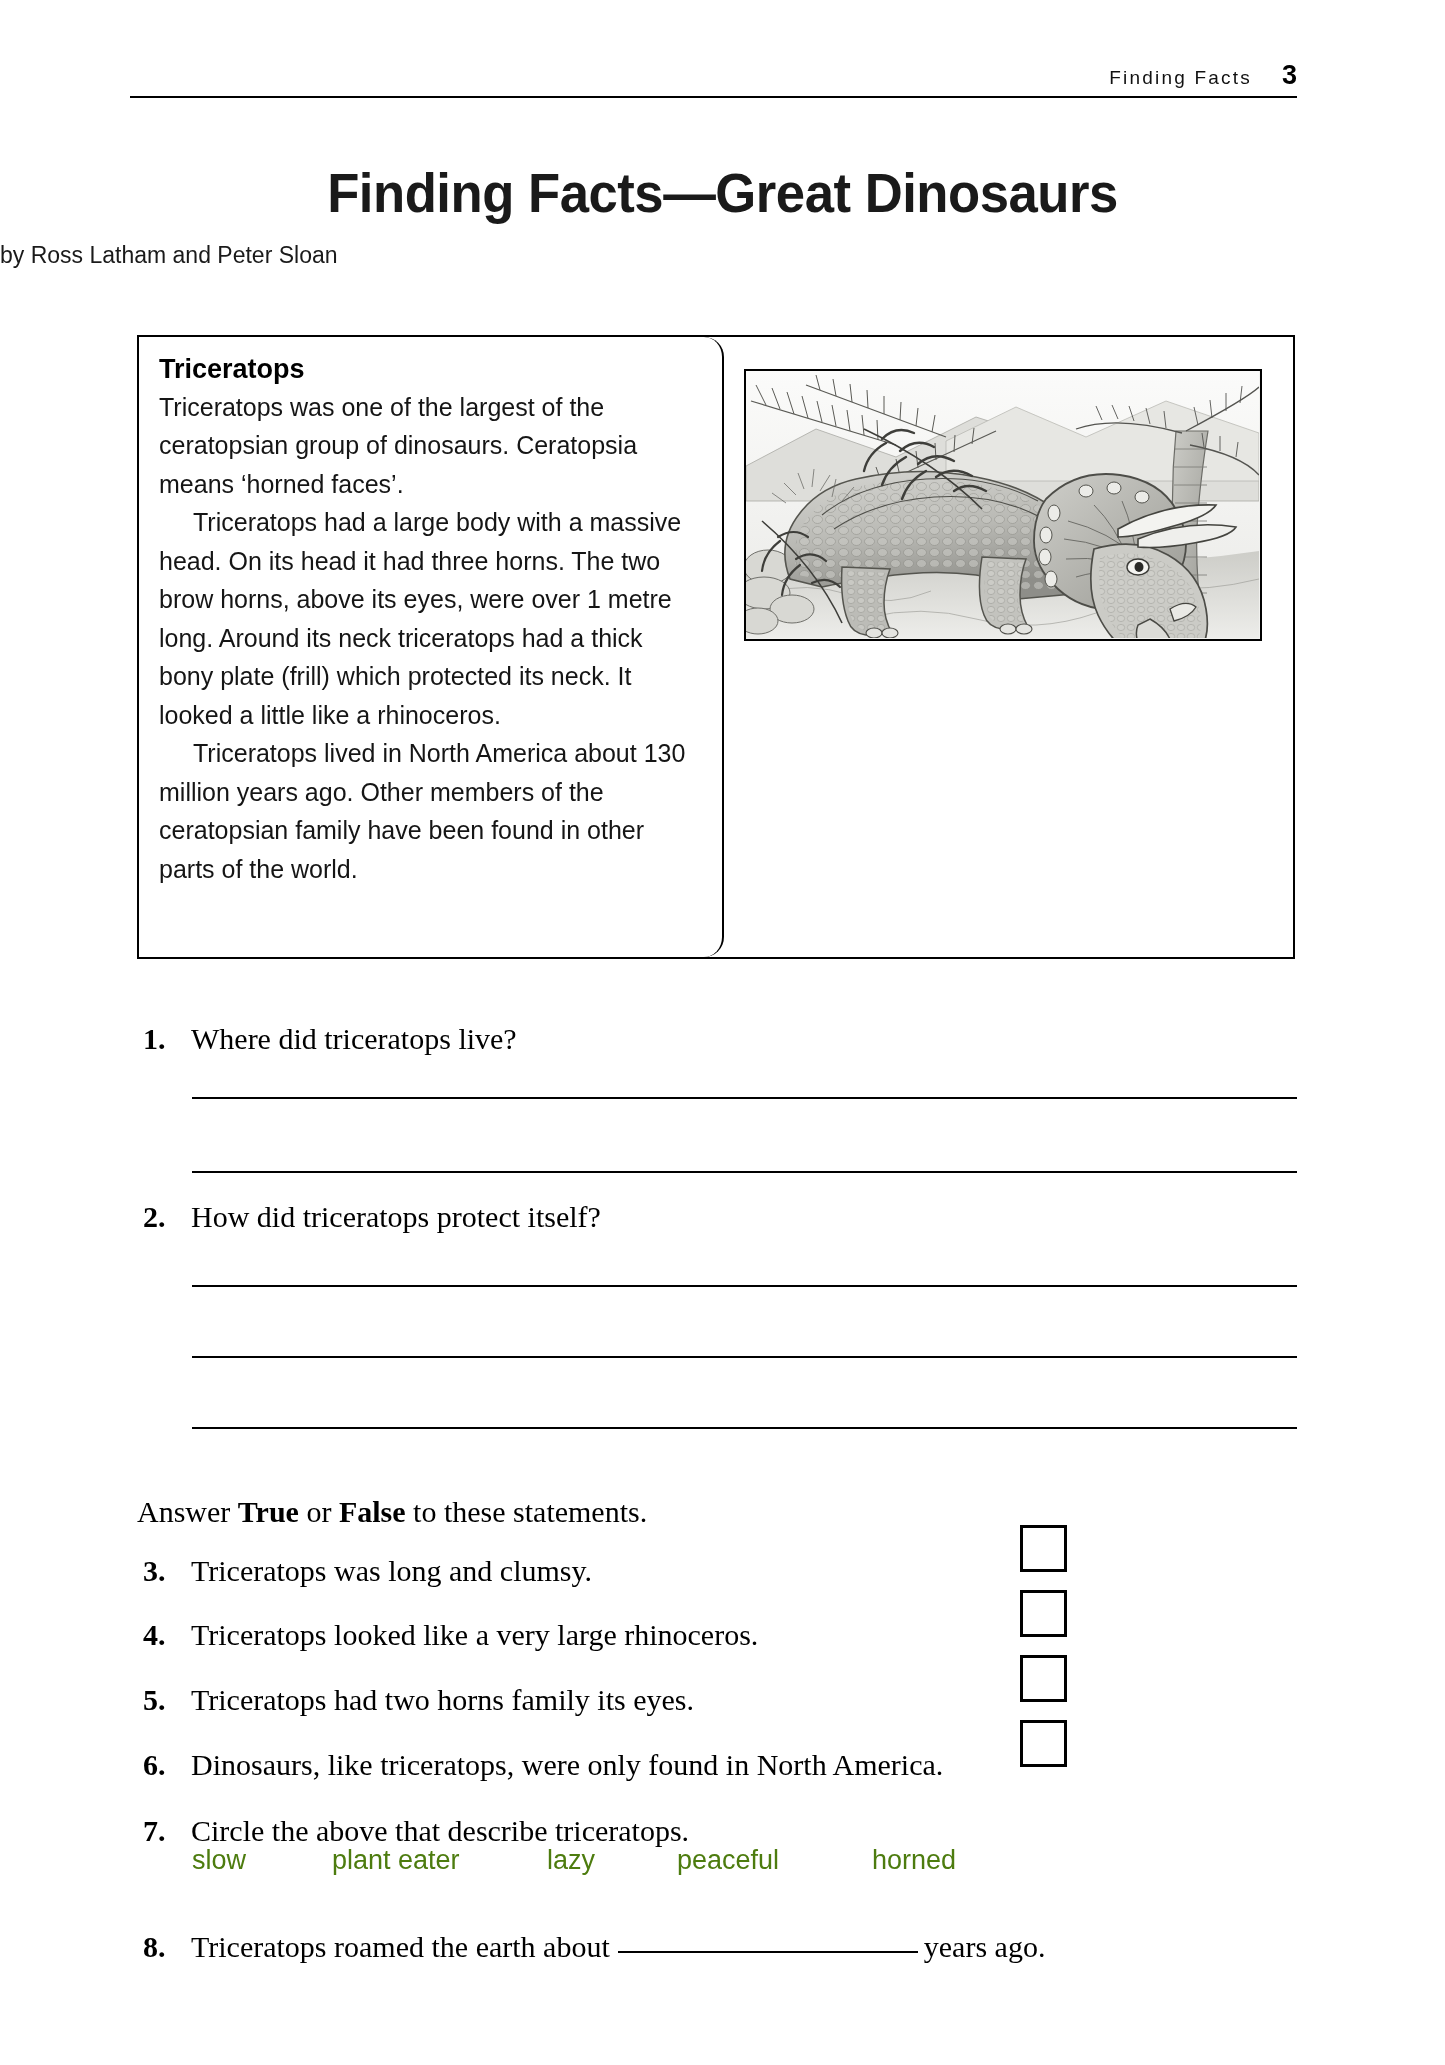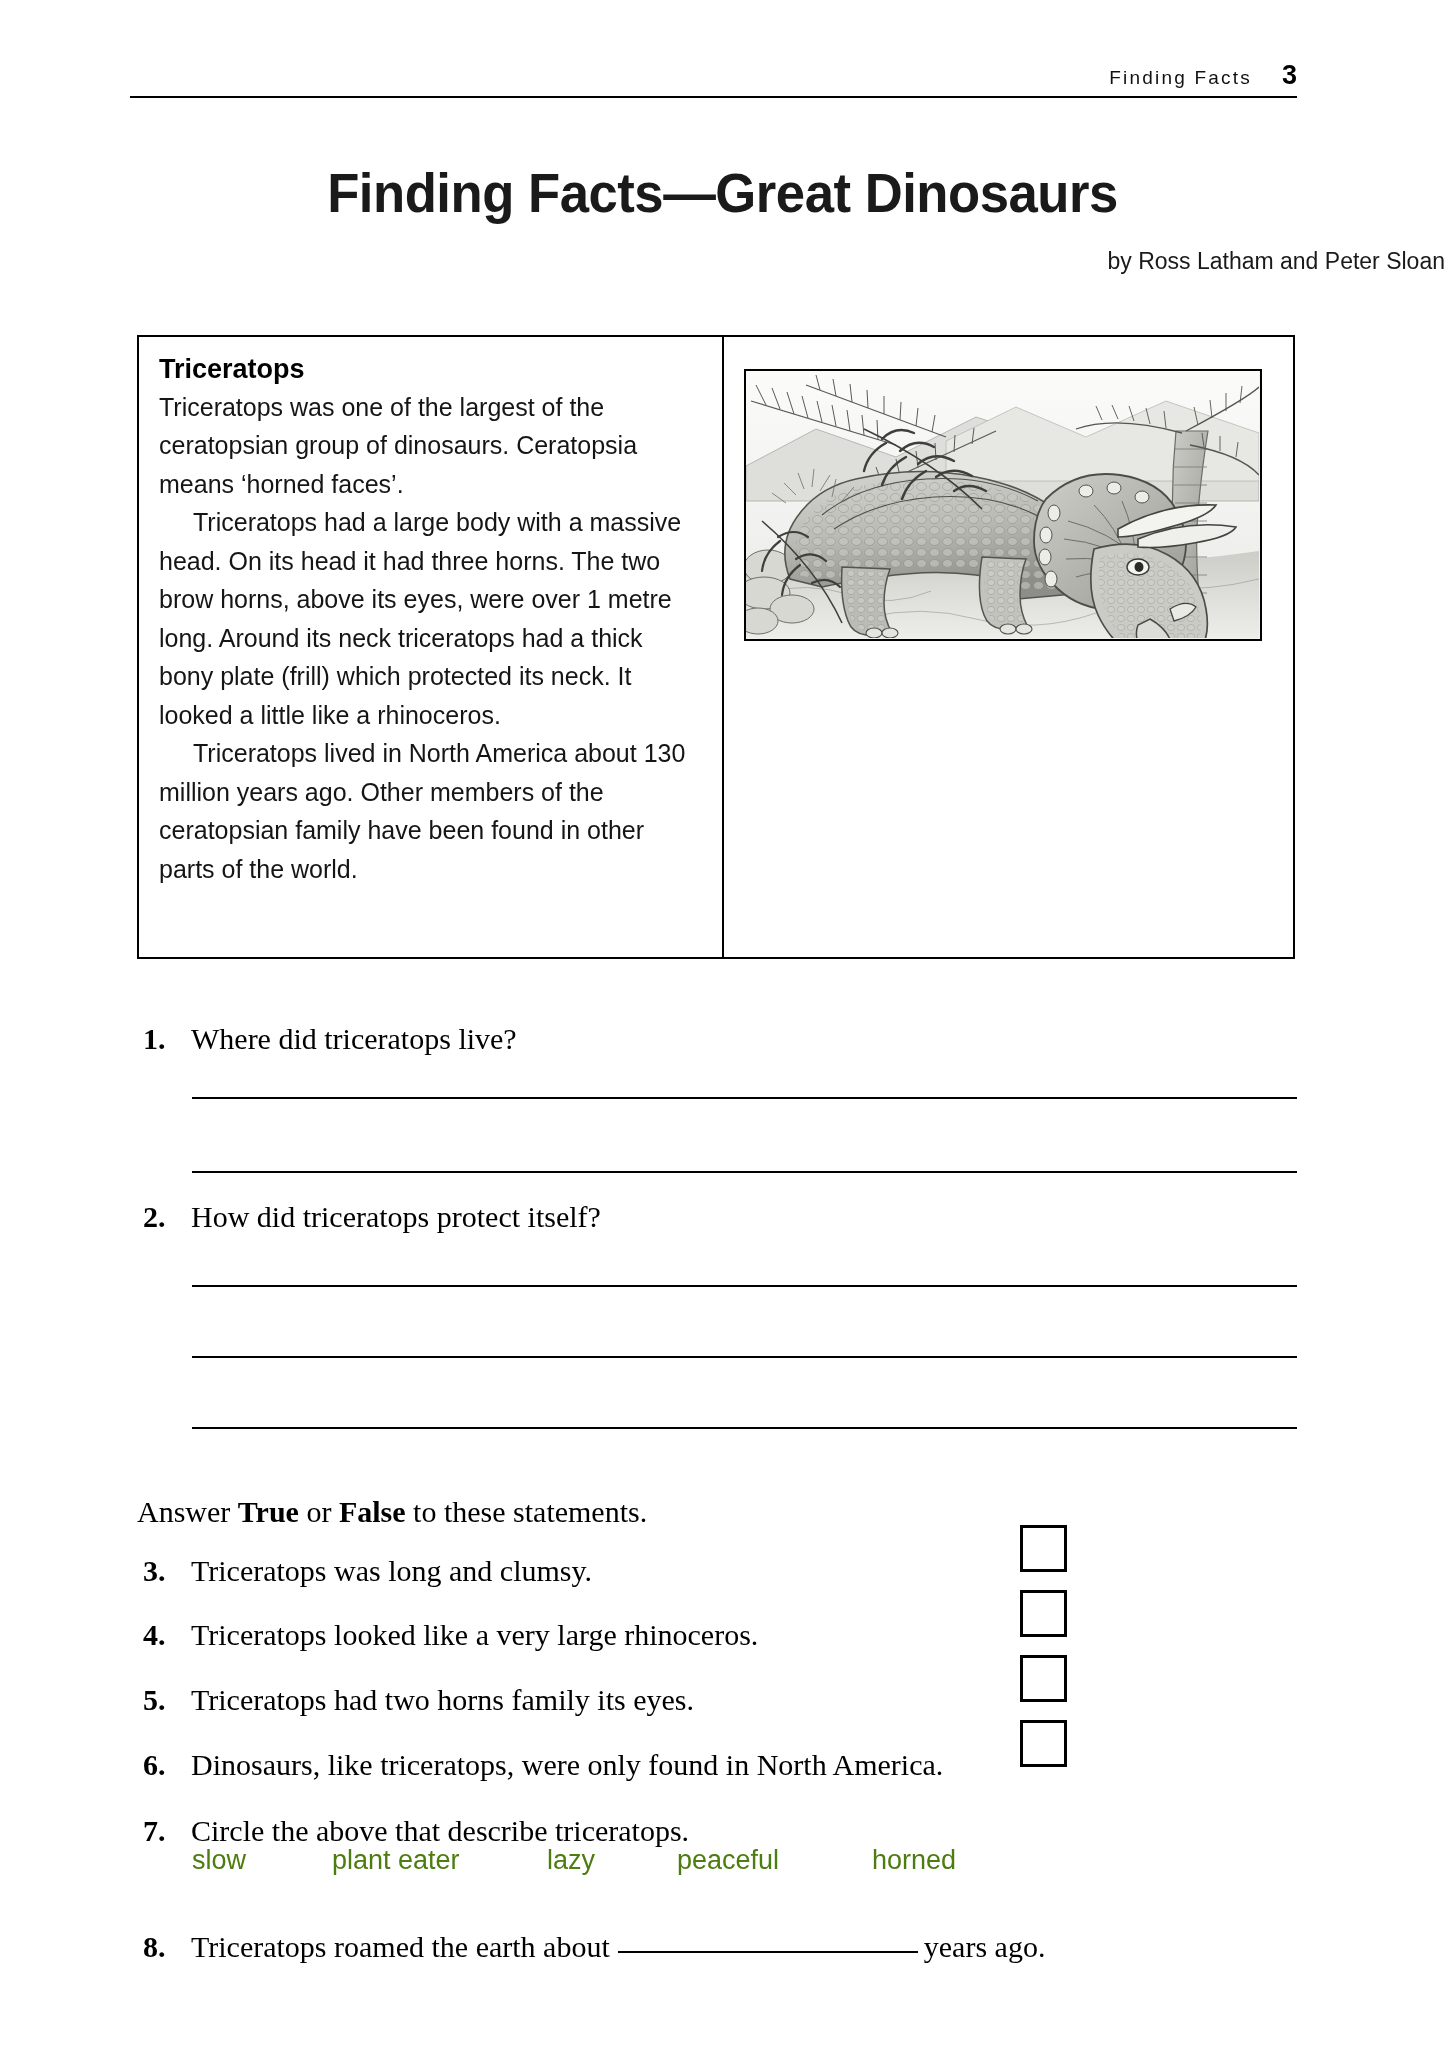--- a/index.html
+++ b/index.html
@@ -59,23 +59,23 @@
     font-family: "Liberation Sans", sans-serif;
     font-weight: bold;
     font-size: 56px;
     letter-spacing: -0.5px;
     color: #1a1a1a;
     transform: scaleX(0.94);
   }
   .doc-byline {
     position: absolute;
     left: 0;
-    top: 248px;
+    top: 242px;
     width: 1445px;
-    text-align: right;
+    text-align: left;
     font-family: "Liberation Sans", sans-serif;
     font-size: 23px;
     color: #1a1a1a;
   }
 
   
   .passage-box {
     position: absolute;
     left: 137px;
     top: 335px;
@@ -83,20 +83,21 @@
     height: 624px;
     border: 2.5px solid #000;
     box-sizing: border-box;
     display: flex;
   }
   .passage-col-left {
     width: 585px;
     box-sizing: border-box;
     border-right: 2.5px solid #000;
     padding: 16px 22px 0 20px;
+    border-radius: 20px;
   }
   .passage-col-right {
     flex: 1;
     box-sizing: border-box;
     padding: 16px 18px 0 20px;
   }
   .passage-heading {
     font-family: "Liberation Sans", sans-serif;
     font-weight: bold;
     font-size: 27px;

